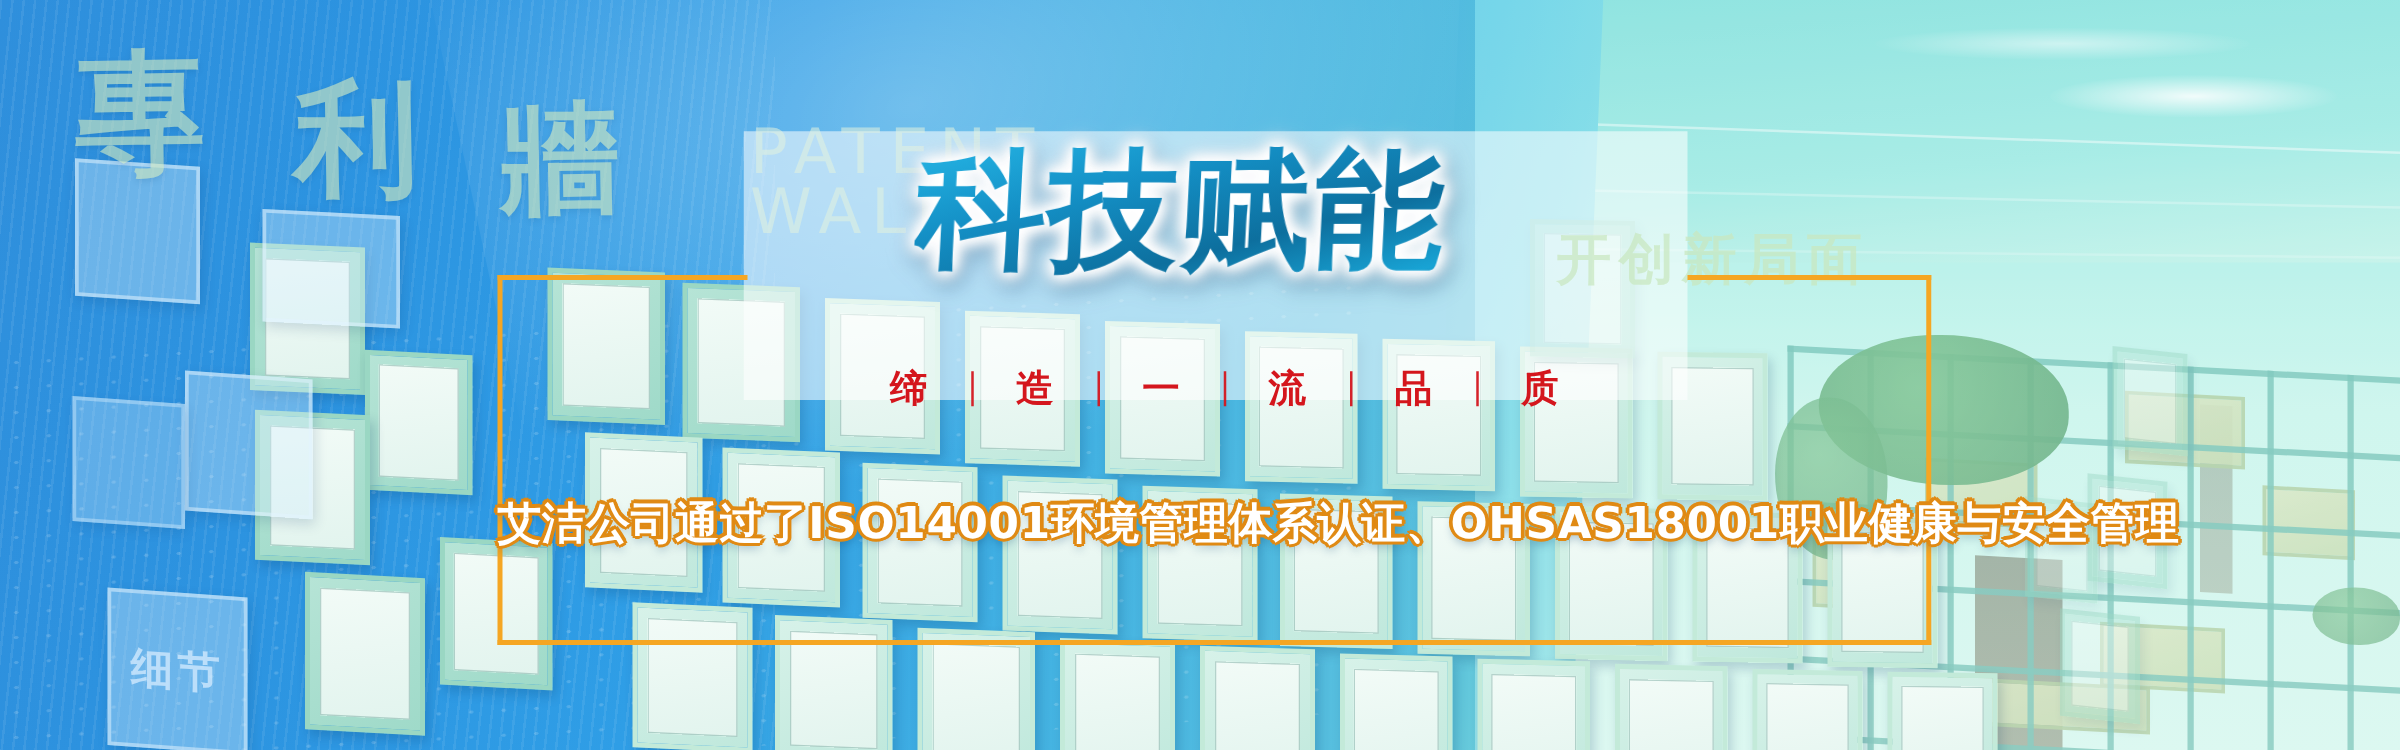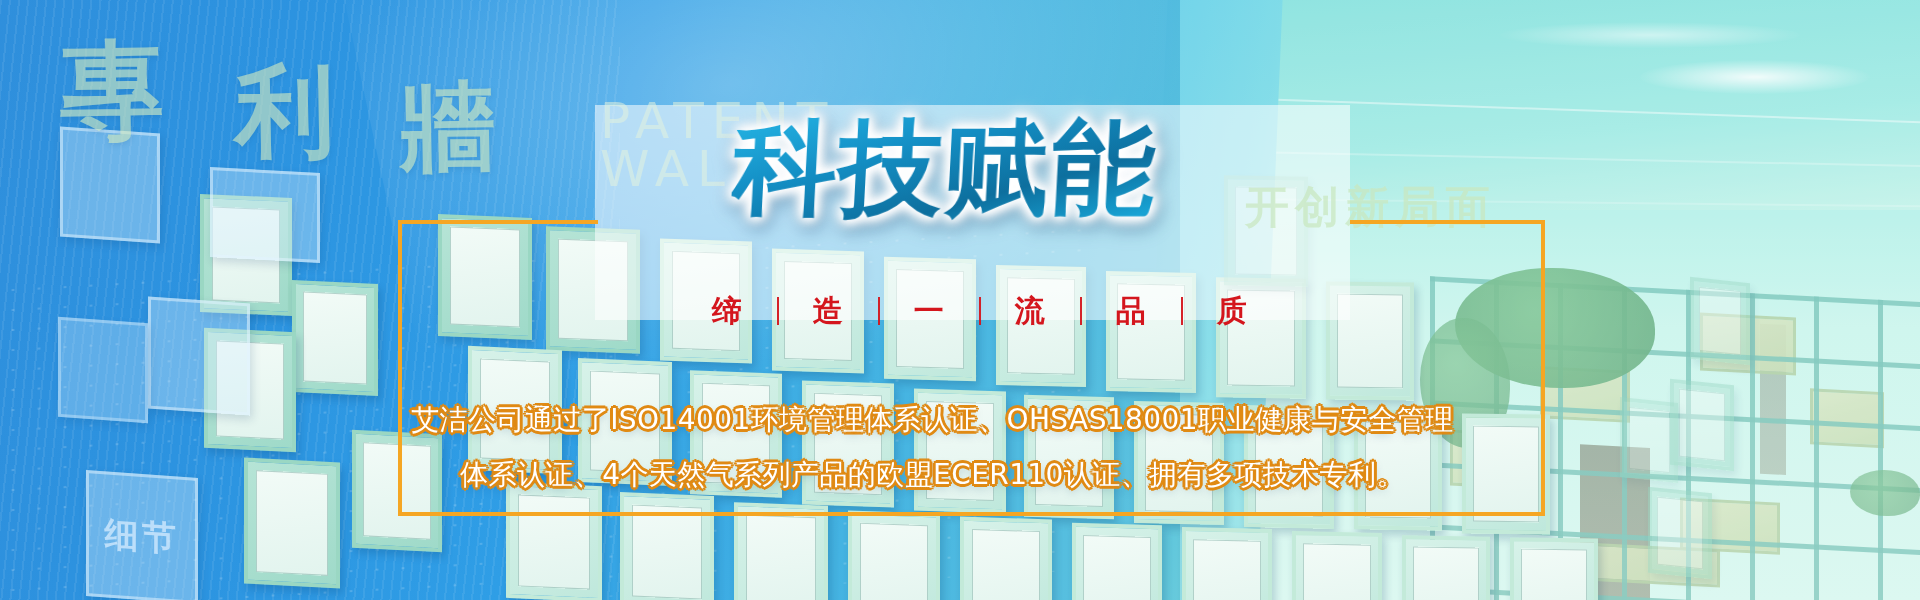--- a/index.html
+++ b/index.html
@@ -182,21 +182,21 @@
     width:56px; text-align:center;
     font-family:"DejaVu Sans","Liberation Sans",sans-serif;
   }
   .sub-sep {
     width:2px; height:28px; background:#d4161d; margin:0 22px; opacity:.95;
   }
 
   #body-text {
     position:absolute; left:398px; top:392px; width:1069px;
     text-align:center; line-height:55px;
-    font-size:28px; font-weight:400; letter-spacing:.015em;
+    font-size:35px; font-weight:700; letter-spacing:.015em;
     color:#ffffff;
     -webkit-text-stroke:0px transparent;
     text-shadow:
       -2px -2px 0 #e08a14,  2px -2px 0 #e08a14,
       -2px  2px 0 #e08a14,  2px  2px 0 #e08a14,
       -3px  0   0 #e08a14,  3px  0   0 #e08a14,
        0   -3px 0 #e08a14,  0    3px 0 #e08a14,
        0    4px 8px rgba(0,60,110,.35);
   }
   #body-text .bline { display:block; white-space:nowrap; }
@@ -333,16 +333,15 @@
     <span class="sub-sep"></span>
     <span class="sub-ch">流</span>
     <span class="sub-sep"></span>
     <span class="sub-ch">品</span>
     <span class="sub-sep"></span>
     <span class="sub-ch">质</span>
   </div>
 
   <div id="body-text">
     <span class="bline">艾洁公司通过了ISO14001环境管理体系认证、OHSAS18001职业健康与安全管理</span>
-    <span class="bline">体系认证、4个天然气系列产品的欧盟ECER110认证、拥有多项技术专利。</span>
   </div>
 
 </div>
 
 </body></html>

